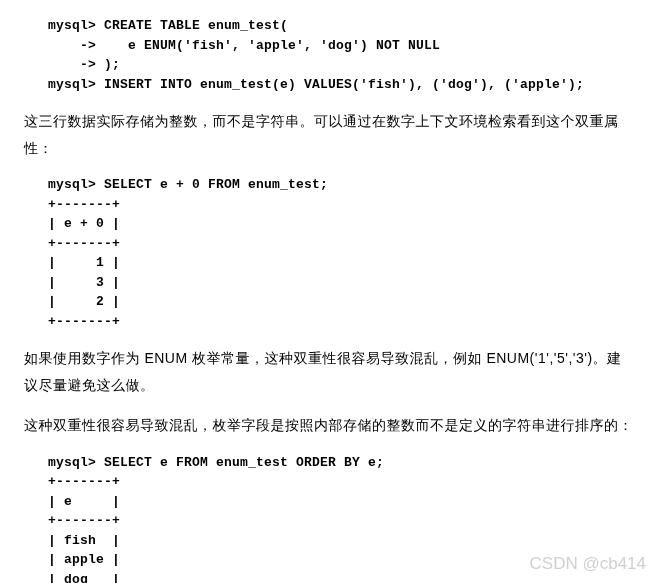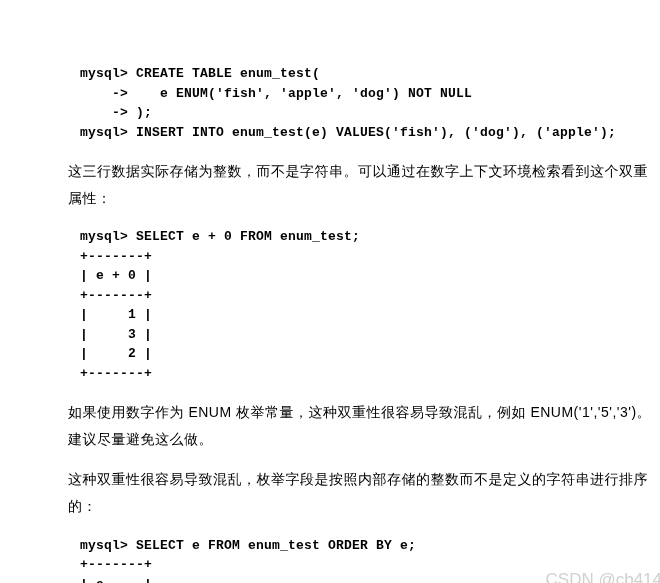--- a/index.html
+++ b/index.html
@@ -1,16 +1,16 @@
 <!DOCTYPE html>
 <html><head>
   <meta charset="utf-8">
   <style>
     * {
-      margin: 16px;
+      margin: 0;
       padding: 0;
       box-sizing: border-box;
     }
     body {
       width: 660px;
       height: 583px;
       background: #ffffff;
       font-family: "Microsoft YaHei", "SimSun", sans-serif;
       font-size: 14px;
       color: #000000;
@@ -21,21 +21,21 @@
     .code-block {
       font-family: "Courier New", Consolas, monospace;
       font-weight: bold;
       font-size: 13px;
       white-space: pre;
       margin-left: 28px;
       line-height: 1.5;
       letter-spacing: 0.2px;
     }
     .paragraph {
-      margin: 14px 16px;
+      margin: 14px 4px;
       line-height: 1.9;
       letter-spacing: 0.5px;
     }
     .watermark {
       position: absolute;
       bottom: 6px;
       right: 14px;
       color: #d0d0d0;
       font-size: 17px;
       font-family: Arial, sans-serif;

